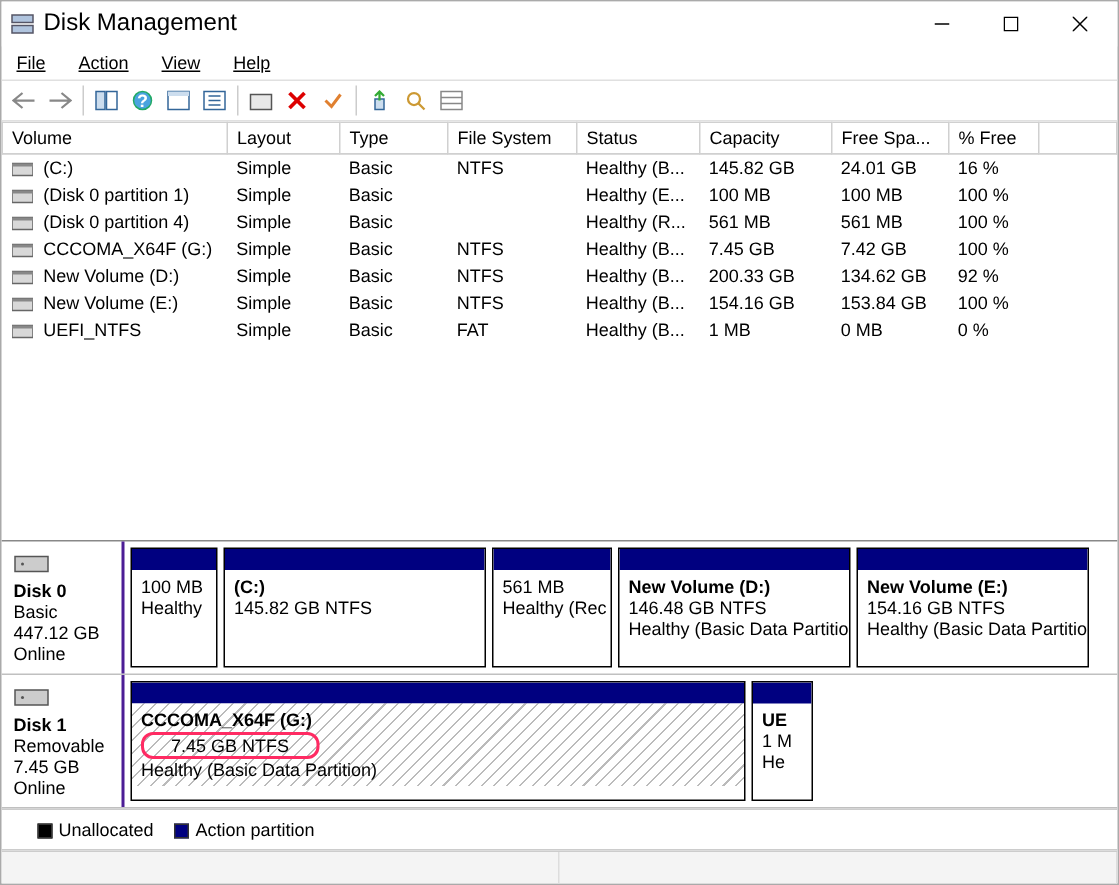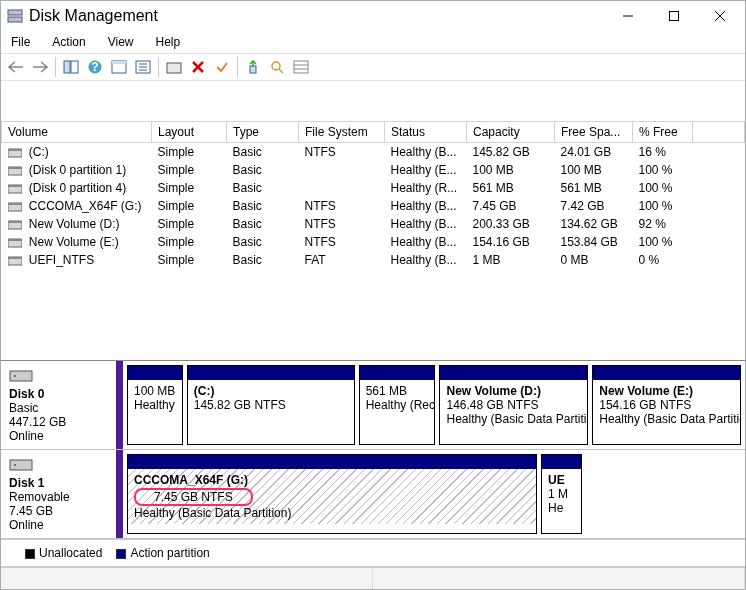--- a/index.html
+++ b/index.html
@@ -6,37 +6,37 @@
 body { background: #fff; width: 746px; height: 590px; overflow: hidden; display: flex; flex-direction: column; border: 1px solid #aaa; }
 
 .titlebar { height: 30px; display: flex; align-items: center; padding: 0 2px 0 6px; background: #fff; }
 .titlebar .ticon { width: 16px; height: 16px; margin-right: 6px; }
 .titlebar .title { flex: 1; font-size: 16px; }
 .winbtns { display: flex; }
 .winbtn { width: 46px; height: 28px; display: flex; align-items: center; justify-content: center; }
 .winbtn svg { stroke: #000; stroke-width: 1; }
 
 .menubar { display: flex; padding: 2px 6px; gap: 14px; }
-.menubar span { padding: 2px 4px; }
+.menubar span { padding: 2px 4px; text-decoration: underline; }
 
 .toolbar { display: flex; align-items: center; padding: 2px 4px; border-top: 1px solid #e0e0e0; border-bottom: 1px solid #e0e0e0; height: 28px; gap: 2px; }
 .tbbtn { width: 22px; height: 22px; display: flex; align-items: center; justify-content: center; border: 1px solid transparent; }
 .tbbtn svg { display: block; }
 .tsep { width: 1px; height: 20px; background: #ccc; margin: 0 2px; }
 
-.volume-list { flex: 0 0 auto; overflow: hidden; margin-top: 40px; }
+.volume-list { flex: 0 0 auto; overflow: hidden; }
 table.vols { width: 100%; border-collapse: collapse; table-layout: fixed; }
 table.vols th { text-align: left; font-weight: normal; background: #fff; border: 1px solid #d0d0d0; padding: 3px 6px; white-space: nowrap; overflow: hidden; }
 table.vols td { padding: 2px 6px; white-space: nowrap; overflow: hidden; text-overflow: ellipsis; }
 .volicon { width: 14px; height: 10px; display: inline-block; vertical-align: middle; margin-right: 4px; }
 
 .gap { flex: 1 1 auto; min-height: 70px; border-bottom: 1px solid #888; }
 
 .disk-section { display: flex; border-bottom: 1px solid #c0c0c0; }
-.disk-label { width: 122px; padding: 6px 8px; border-right: 7px solid #4c1d95; }
+.disk-label { width: 82px; padding: 6px 8px; border-right: 2px solid #4c1d95; }
 .disk-label .diskico { width: 24px; height: 18px; margin-bottom: 2px; display:block;}
 .disk-label b { font-weight: bold; display: block; }
 .disk-parts { flex: 1; display: flex; padding: 4px; gap: 4px; overflow: hidden; }
 .part { border: 1px solid #000; display: flex; flex-direction: column; min-width: 0; overflow: hidden; }
 .partbar { height: 14px; background: #000080; }
 .partbody { padding: 4px 6px; font-size: 12px; white-space: nowrap; overflow: hidden; }
 .partbody .pname { font-weight: bold; }
 .hatched { background: repeating-linear-gradient(135deg, #fff 0 5px, #bbb 5px 6px); }
 .highlight { border: 2px solid #ff2b63; border-radius: 8px; padding: 0 18px; display: inline-block; margin-top: 1px;}
 

